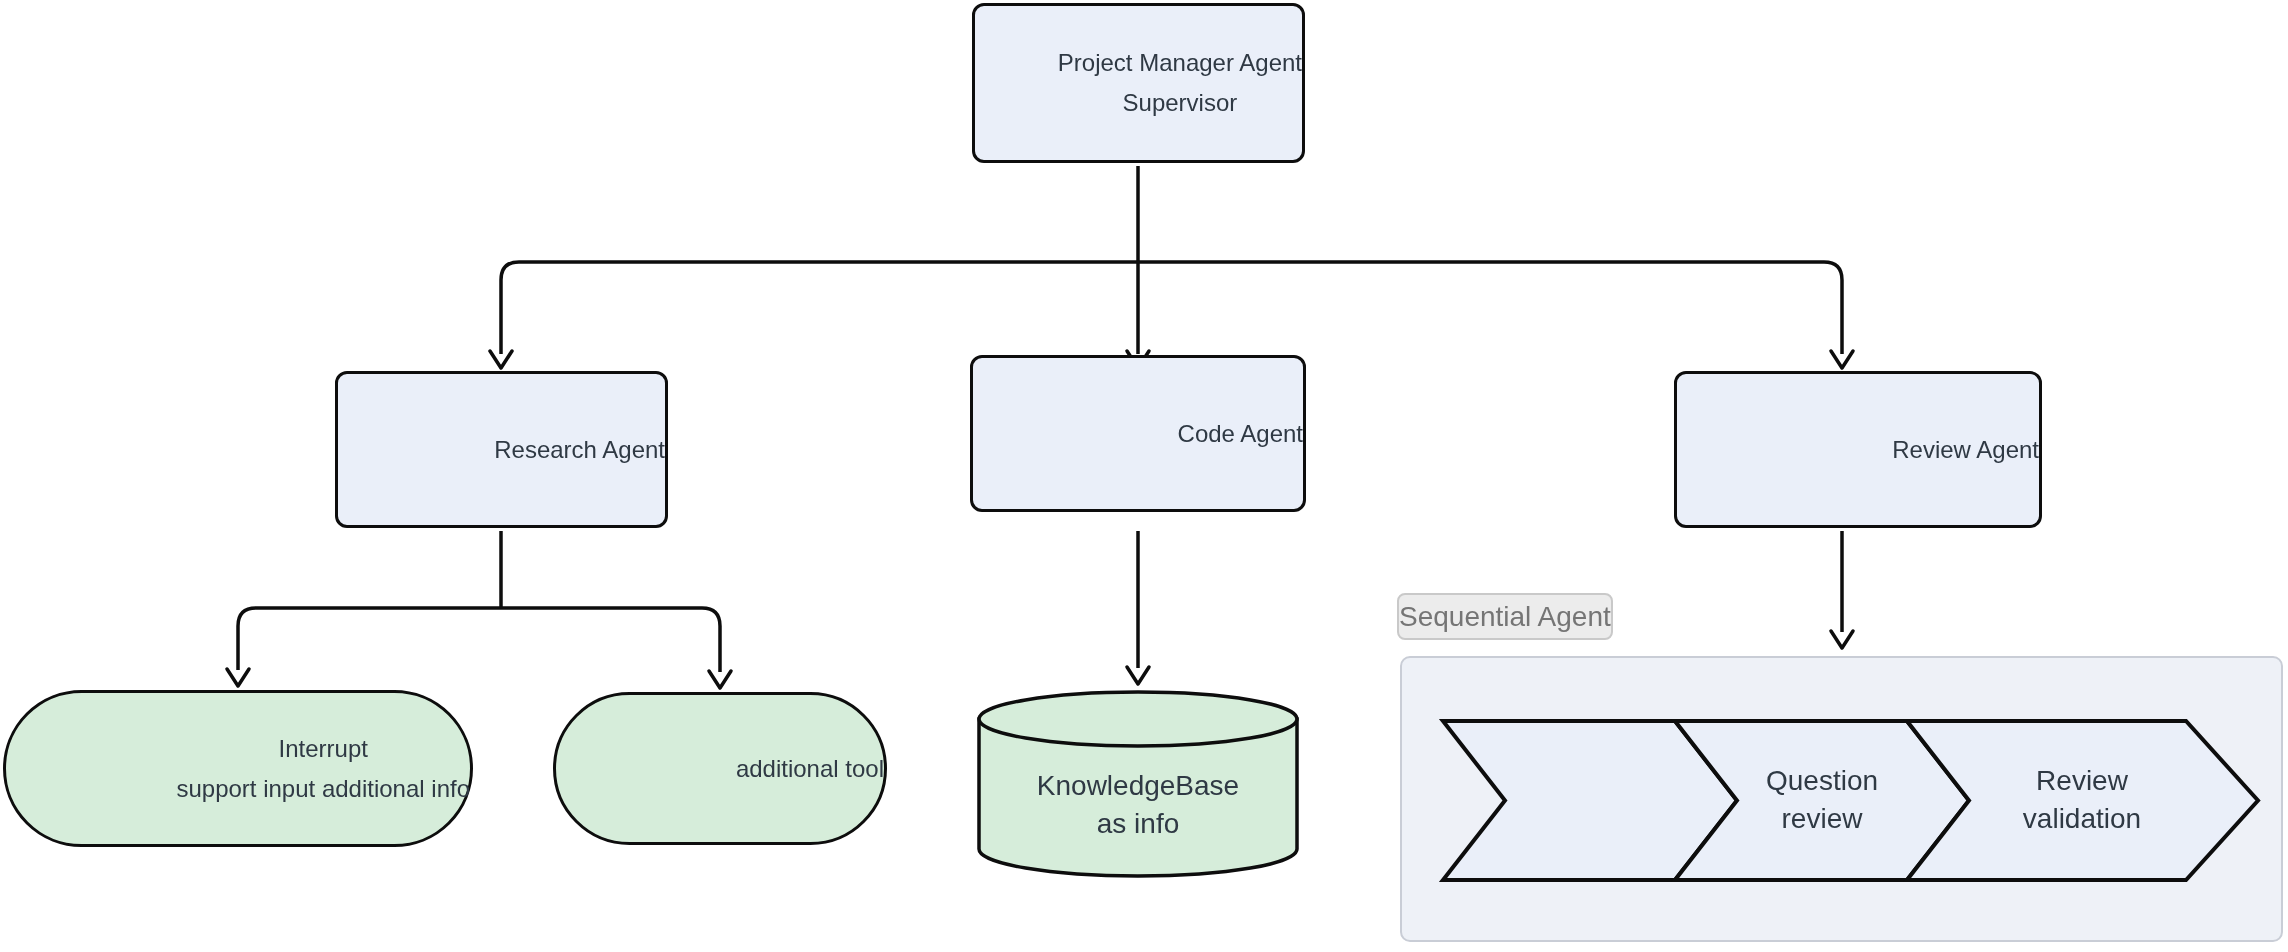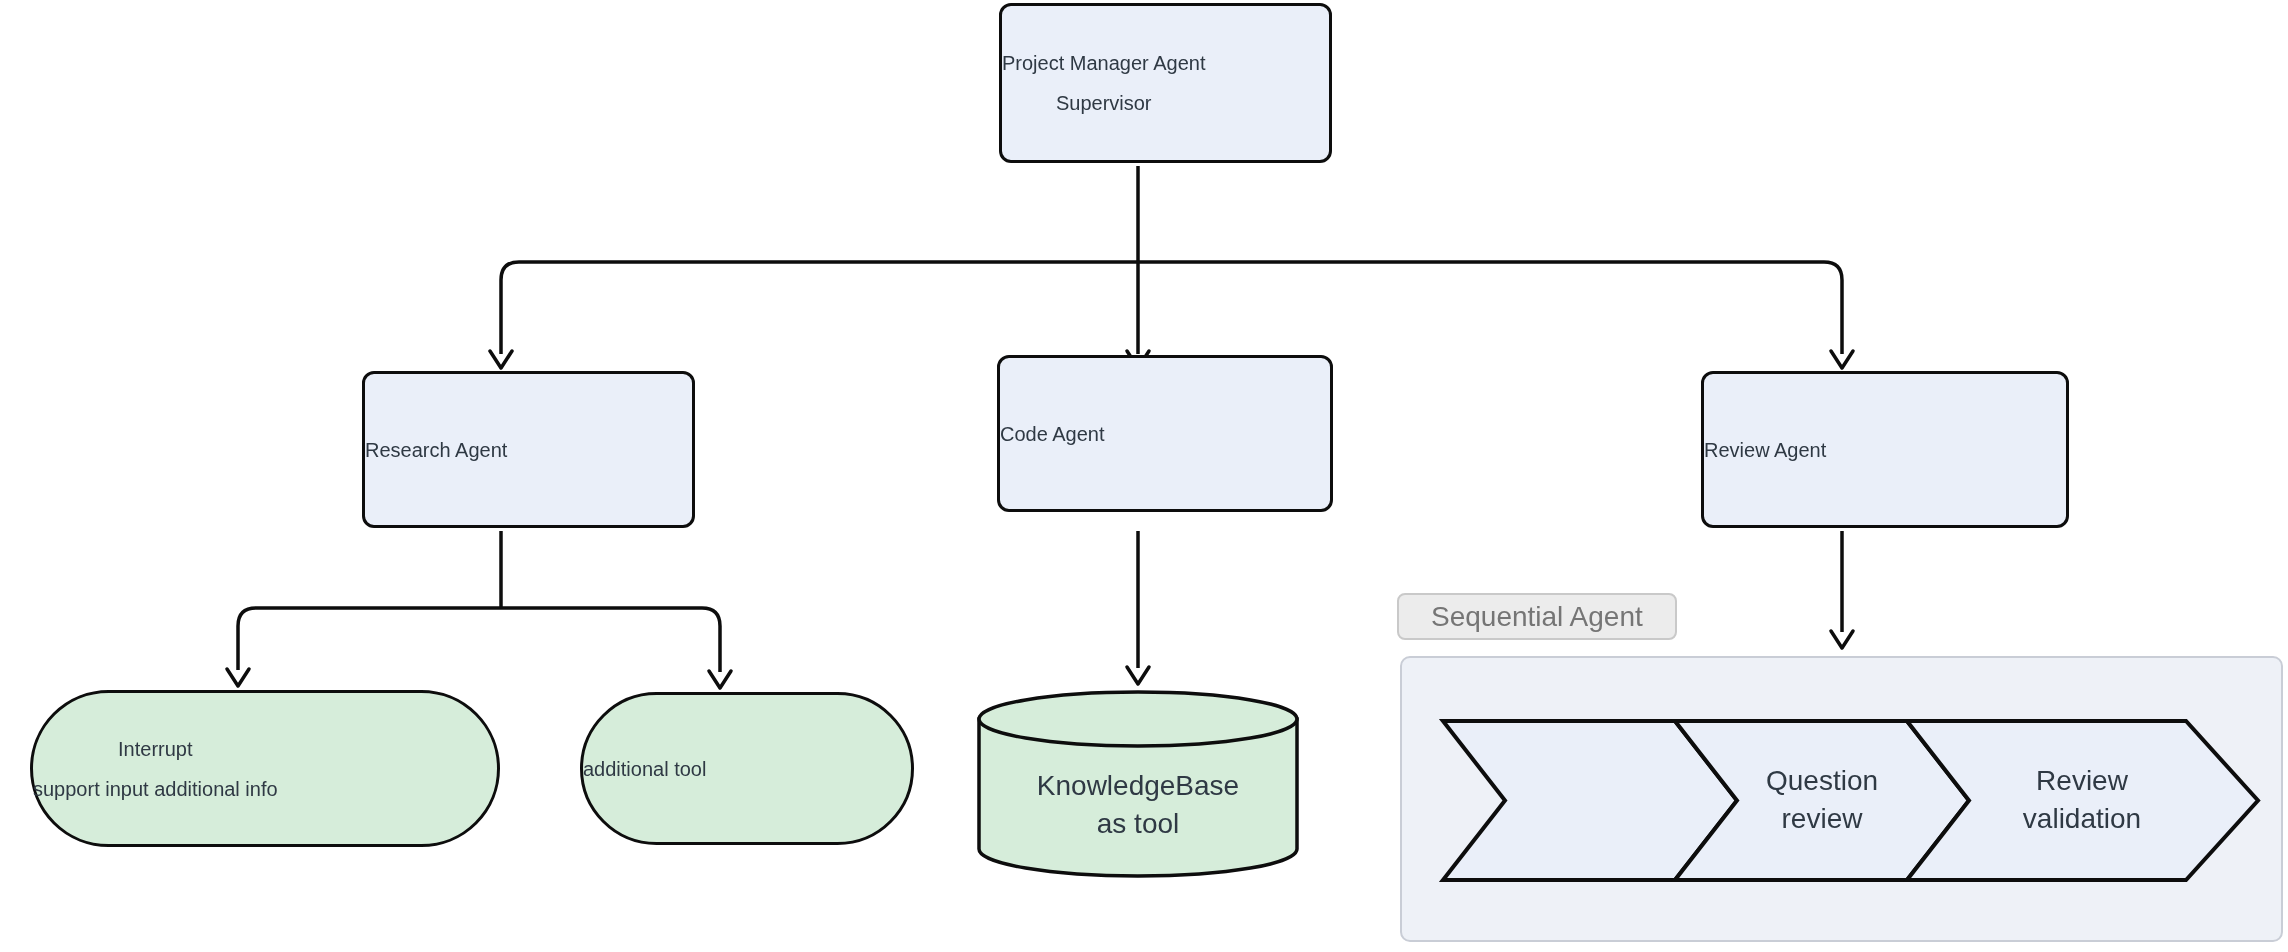--- a/index.html
+++ b/index.html
@@ -25,40 +25,40 @@
   svg.layer{position:absolute;left:0;top:0;width:2288px;height:952px;}
   .edge{stroke:var(--edge);stroke-width:3.5;fill:none;}
   .arrowhead{stroke:var(--edge);stroke-width:3.5;fill:none;stroke-linecap:round;stroke-linejoin:round;}
   .chevron{fill:var(--agent-fill);stroke:var(--edge);stroke-width:4;stroke-linejoin:miter;}
   .cyl{fill:var(--tool-fill);stroke:var(--edge);stroke-width:3.5;}
   .box{
     position:absolute;box-sizing:border-box;
     background:var(--agent-fill);
     border:3.5px solid var(--edge);
     border-radius:12px;
-    display:flex;align-items:center;justify-content:flex-start;
+    display:flex;align-items:center;justify-content:flex-end;
     text-align:center;color:var(--text);
-    font-size:20px;line-height:40px;margin-left:27px;
+    font-size:24px;line-height:40px;
   }
   .pill{border-radius:999px;background:var(--tool-fill);}
   .ln{display:block;}
   .seq-container{
     position:absolute;box-sizing:border-box;
     background:var(--container-fill);
     border:2px solid var(--container-border);
     border-radius:10px;
   }
   .seq-label{
     position:absolute;box-sizing:border-box;
     background:var(--label-bg);
     border:2px solid var(--label-border);
     border-radius:8px;
     color:var(--label-text);
     font-size:28px;line-height:43px;height:47px;
-    padding:0 32px;white-space:nowrap;
+    padding:0 0;white-space:nowrap;
   }
   .chev-text,.cyl-text{
     position:absolute;display:flex;flex-direction:column;
     align-items:center;justify-content:center;
     color:var(--text);font-size:28px;line-height:38px;text-align:center;
   }
 </style>
 </head>
 <body>
 
@@ -124,21 +124,21 @@
       <span class="ln">support input additional info</span>
     </div>
   </div>
 
   <div class="box pill" style="left:553px;top:692px;width:334px;height:153px;">
     <span>additional tool</span>
   </div>
 
   <div class="cyl-text" style="left:979px;top:750px;width:318px;height:110px;">
     <span class="ln">KnowledgeBase</span>
-    <span class="ln">as tool</span>
+    <span class="ln">as info</span>
   </div>
 
   <div class="chev-text" style="left:1675px;top:762px;width:294px;height:76px;">
     <span class="ln">Question</span>
     <span class="ln">review</span>
   </div>
   <div class="chev-text" style="left:1907px;top:762px;width:350px;height:76px;">
     <span class="ln">Review</span>
     <span class="ln">validation</span>
   </div>

